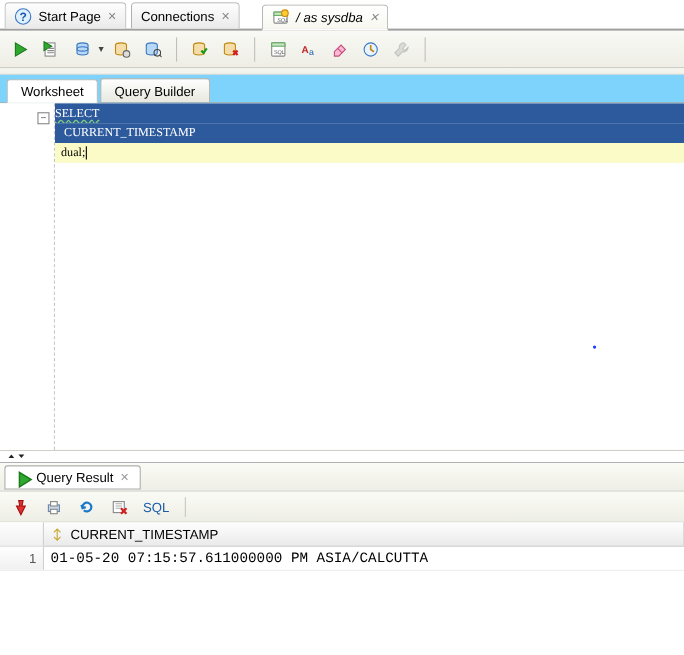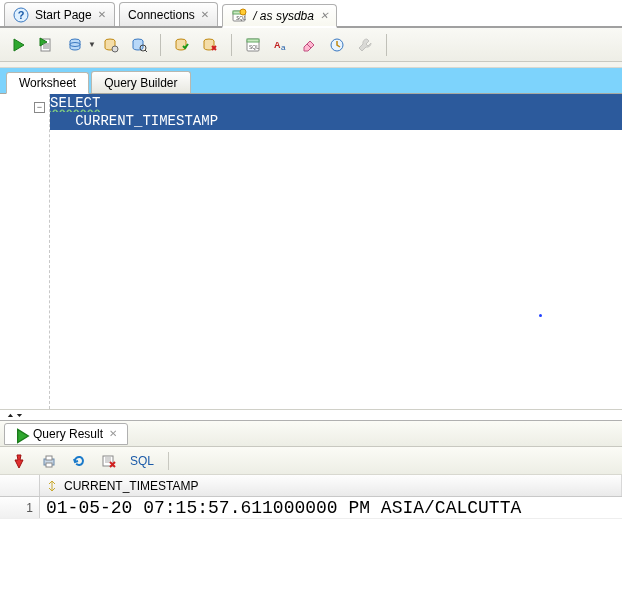--- a/index.html
+++ b/index.html
@@ -33,20 +33,21 @@
     border-top-left-radius: 4px;
     border-top-right-radius: 4px;
     background: linear-gradient(#fefefe, #eaeaea);
     cursor: pointer;
   }
   .doc-tab.active {
     background: linear-gradient(#ffffff, #f8f8f0);
     border-bottom: 2px solid #ffffff;
     margin-bottom: -2px;
     font-style: italic;
+    margin-left: 16px;
   }
   .doc-tab .close {
     font-size: 10px; color: #888; cursor: pointer;
   }
   .ic { display:inline-block; width:16px; height:16px; }
   .ic svg { width:16px; height:16px; display:block; }
 
   
   .toolbar {
     display:flex; align-items:center; gap:2px;
@@ -92,22 +93,22 @@
     position:relative;
   }
   .fold-box {
     position:absolute; left:34px; top:8px;
     width:11px; height:11px; border:1px solid #888;
     background:#fff; font-size:9px; line-height:9px;
     text-align:center; color:#555; cursor:pointer;
   }
   .editor {
     flex:1; position:relative;
-    font-family: Liberation Mono, monospace;
-    font-size:14px;
+    font-family: Liberation Serif, serif;
+    font-size:11px;
   }
   .code-line { height:18px; line-height:18px; white-space:pre; }
   .hl-sel { background:#2c5a9c; color:#ffffff; display:inline-block; min-width: 100%; }
   .hl-cur { background:#fbfbc8; color:#000; display:inline-block; min-width: 100%; position:relative; }
   .squiggle { text-decoration: underline wavy #80cc80; text-underline-offset:2px; }
   .caret { border-left:1px solid #000; margin-right:-1px; animation: blink 1s step-end infinite; }
   .kw { font-weight:normal; }
   .blue-dot { position:absolute; right:80px; bottom:92px; width:3px; height:3px; background:#2040ff; border-radius:50%; }
 
   
@@ -151,21 +152,21 @@
     width:40px; border-right:1px solid #d0d0d0;
     display:flex; align-items:center; justify-content:flex-end;
     padding-right:6px; color:#555; background:linear-gradient(#fefefe,#f0f0f0);
   }
   .col-header {
     flex:1; display:flex; align-items:center; gap:6px;
     padding-left:6px; border-right:1px solid #d8d8d8;
   }
   .grid-row { display:flex; height:22px; border-bottom:1px solid #eee; }
   .cell { flex:1; display:flex; align-items:center; padding-left:6px;
-    font-family: Consolas, "Courier New", monospace; font-size:18px; }
+    font-family: Consolas, "Courier New", monospace; font-size:13px; }
   .colkey { width:12px; height:12px; }
 
   @keyframes blink { 50% { border-color: transparent; } }
 </style>
 </head>
 <body>
 
 <div class="app">
 
   <div class="doc-tabs">
@@ -317,20 +318,21 @@
       </div>
   </div>
 
   <div class="editor-wrap">
     <div class="gutter">
       <div class="fold-box">−</div>
     </div>
     <div class="editor">
       <div class="code-line"><span class="hl-sel"><span class="kw squiggle">SELECT</span></span></div>
       <div class="code-line"><span class="hl-sel"><span>   CURRENT_TIMESTAMP</span></span></div>
+      <div class="code-line"><span class="hl-cur"><span>  dual;</span><span class="caret">&nbsp;</span></span></div>
       <div class="blue-dot"></div>
     </div>
   </div>
 
   <div class="splitter">
       <span>▲▼</span>
     </div>
 
   <div class="result-panel">
     <div class="result-tabs">

